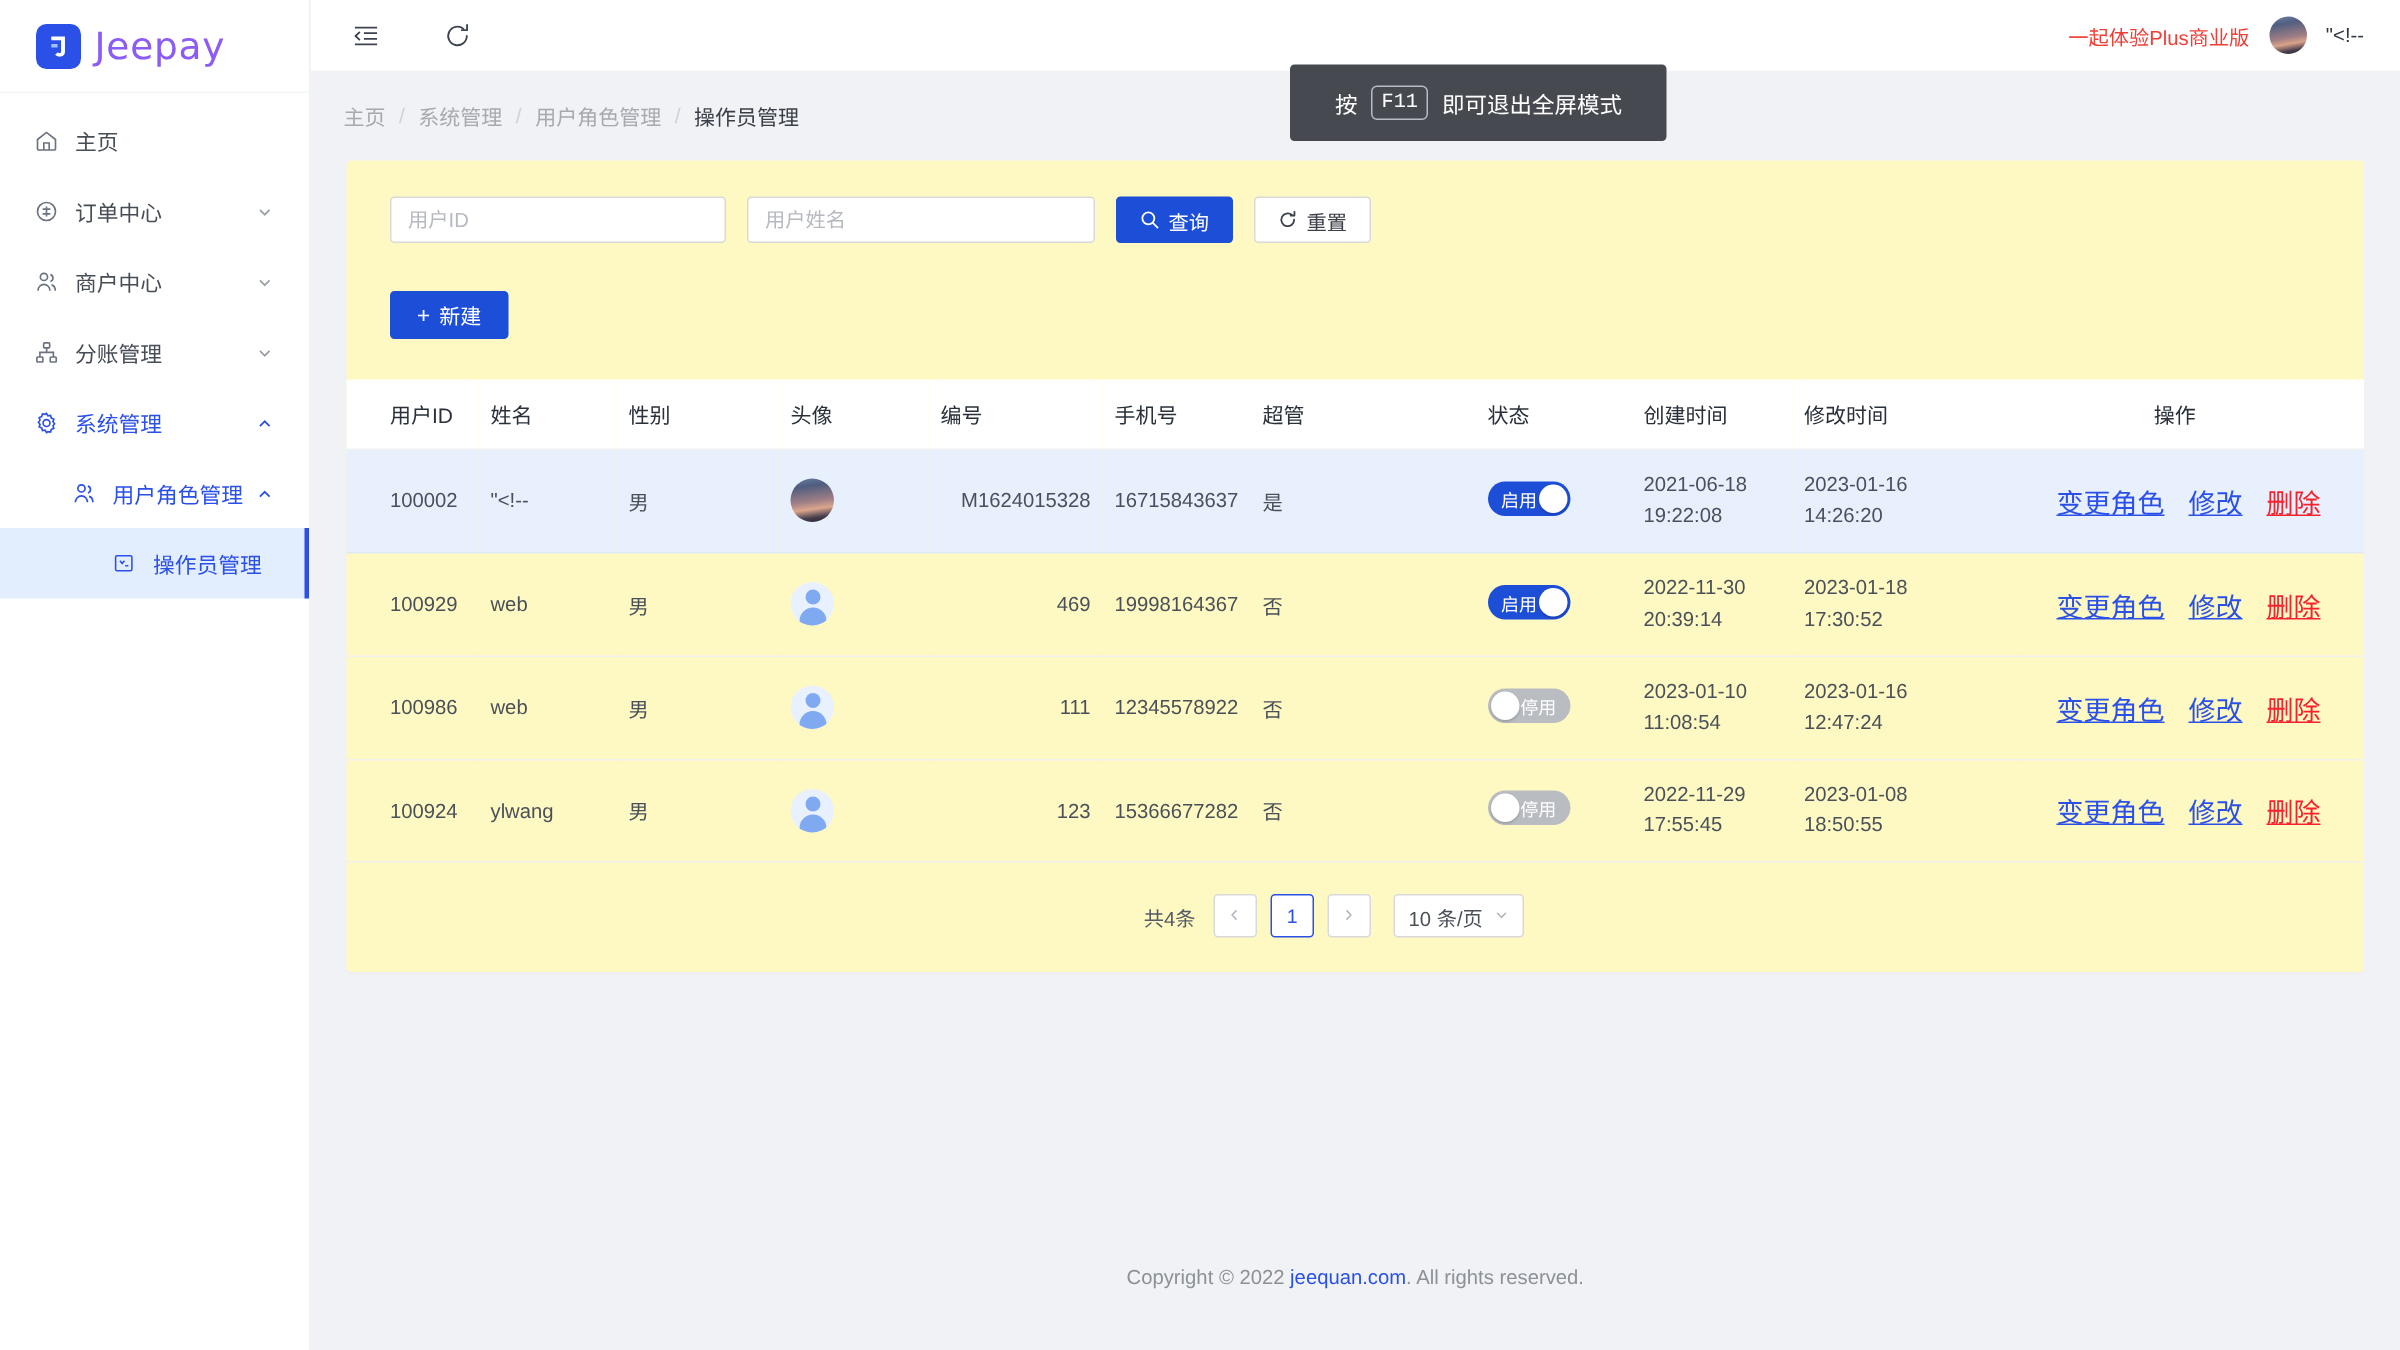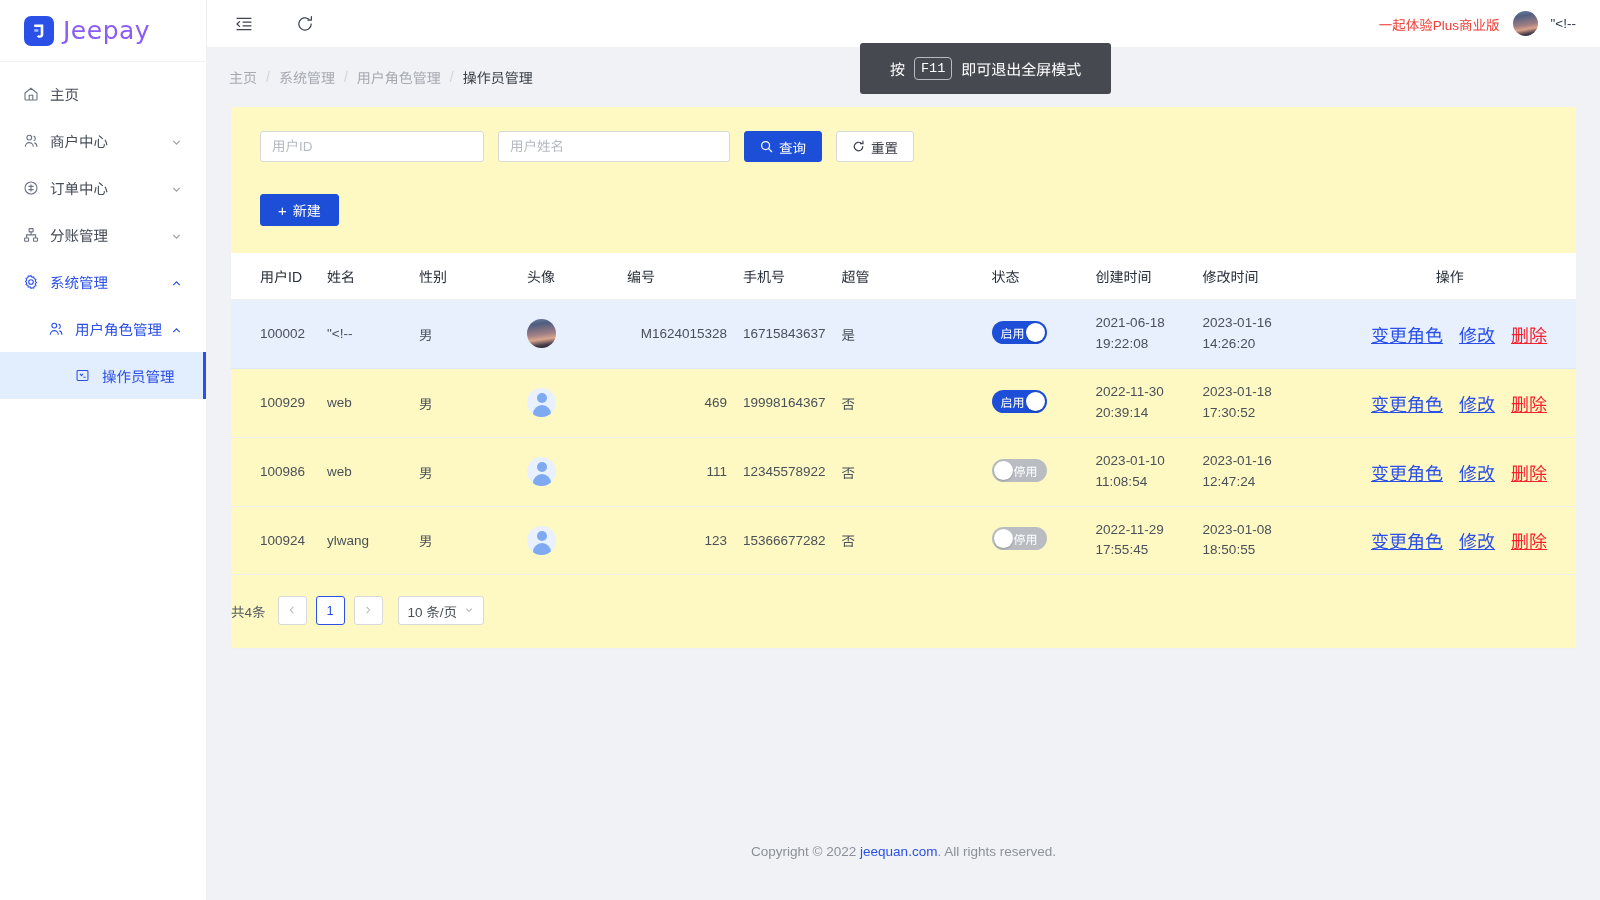--- a/index.html
+++ b/index.html
@@ -184,21 +184,21 @@
   .switch.off { background: #b9bdc2; }
   .switch.off .knob { left: 2px; }
   .switch.off .txt { right: 9px; }
 
   .op-links { display: flex; justify-content: flex-end; align-items: center; gap: 16px; }
   .op-link { font-size: 18px; color: #2b50e8; cursor: pointer; white-space: nowrap; text-decoration: underline; }
   .op-link.danger { color: #f5222d; }
 
   
   .pager {
-    display: flex; align-items: center; justify-content: flex-start; gap: 9px;
+    display: flex; align-items: center; justify-content: center; gap: 9px;
     padding: 21px 29px 23px 0;
   }
   .pg-total { font-size: 13.5px; color: #545b64; margin-right: 3px; }
   .pg-btn {
     width: 29px; height: 29px; border: 1px solid #d9d9d9; border-radius: 3px;
     background: #fff; display: flex; align-items: center; justify-content: center;
     font-size: 13px; color: #b4b8be; cursor: pointer;
   }
   .pg-btn.num { color: #2b50e8; border-color: #2b50e8; }
   .pg-size {
@@ -238,41 +238,41 @@
             <path d="M2 7l6-4.7L14 7v6.2a.9.9 0 01-.9.8H2.9a.9.9 0 01-.9-.8z"></path>
             <path d="M6.2 14V9.3h3.6V14"></path>
           </svg>
         </span>
         <span class="mi-label">主页</span>
       </div>
 
       <div class="menu-item">
         <span class="mi-icon">
           <svg width="16" height="16" viewBox="0 0 16 16" fill="none" stroke="currentColor" stroke-width="1.1">
-            <circle cx="6.3" cy="4.6" r="2.4"></circle>
-              <path d="M2.3 13.8c0-2.4 1.8-4.2 4-4.2s4 1.8 4 4.2"></path>
-            <path d="M10.6 3.1a2.4 2.4 0 010 4.6M11.4 9.9c1.5.4 2.5 1.9 2.5 3.9"></path>
-          </svg>
-        </span>
-        <span class="mi-label">商户中心</span>
+            <circle cx="8" cy="8" r="6"></circle>
+              <path d="M5.4 6.4h5.2M5.4 9.6h5.2M8 4.6v6.8"></path>
+          </svg>
+        </span>
+        <span class="mi-label">订单中心</span>
         <span class="mi-arrow">
           <svg width="11" height="11" viewBox="0 0 12 12" fill="none" stroke="currentColor" stroke-width="1.3">
               <path d="M2.5 4.3L6 7.8l3.5-3.5"></path>
             </svg>
         </span>
       </div>
 
       <div class="menu-item">
         <span class="mi-icon">
           <svg width="16" height="16" viewBox="0 0 16 16" fill="none" stroke="currentColor" stroke-width="1.1">
-            <circle cx="8" cy="8" r="6"></circle>
-              <path d="M5.4 6.4h5.2M5.4 9.6h5.2M8 4.6v6.8"></path>
-          </svg>
-        </span>
-        <span class="mi-label">订单中心</span>
+            <circle cx="6.3" cy="4.6" r="2.4"></circle>
+              <path d="M2.3 13.8c0-2.4 1.8-4.2 4-4.2s4 1.8 4 4.2"></path>
+            <path d="M10.6 3.1a2.4 2.4 0 010 4.6M11.4 9.9c1.5.4 2.5 1.9 2.5 3.9"></path>
+          </svg>
+        </span>
+        <span class="mi-label">商户中心</span>
         <span class="mi-arrow">
           <svg width="11" height="11" viewBox="0 0 12 12" fill="none" stroke="currentColor" stroke-width="1.3">
               <path d="M2.5 4.3L6 7.8l3.5-3.5"></path>
             </svg>
         </span>
       </div>
 
       <div class="menu-item">
         <span class="mi-icon">
           <svg width="16" height="16" viewBox="0 0 16 16" fill="none" stroke="currentColor" stroke-width="1.1">

